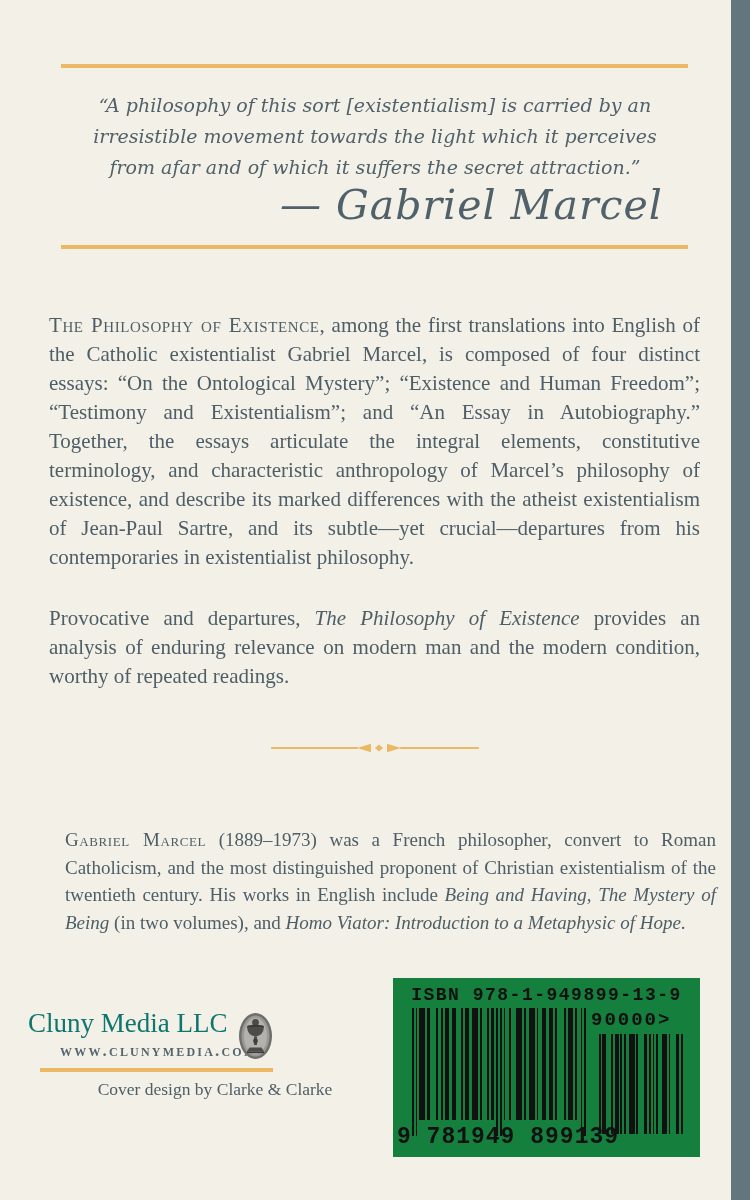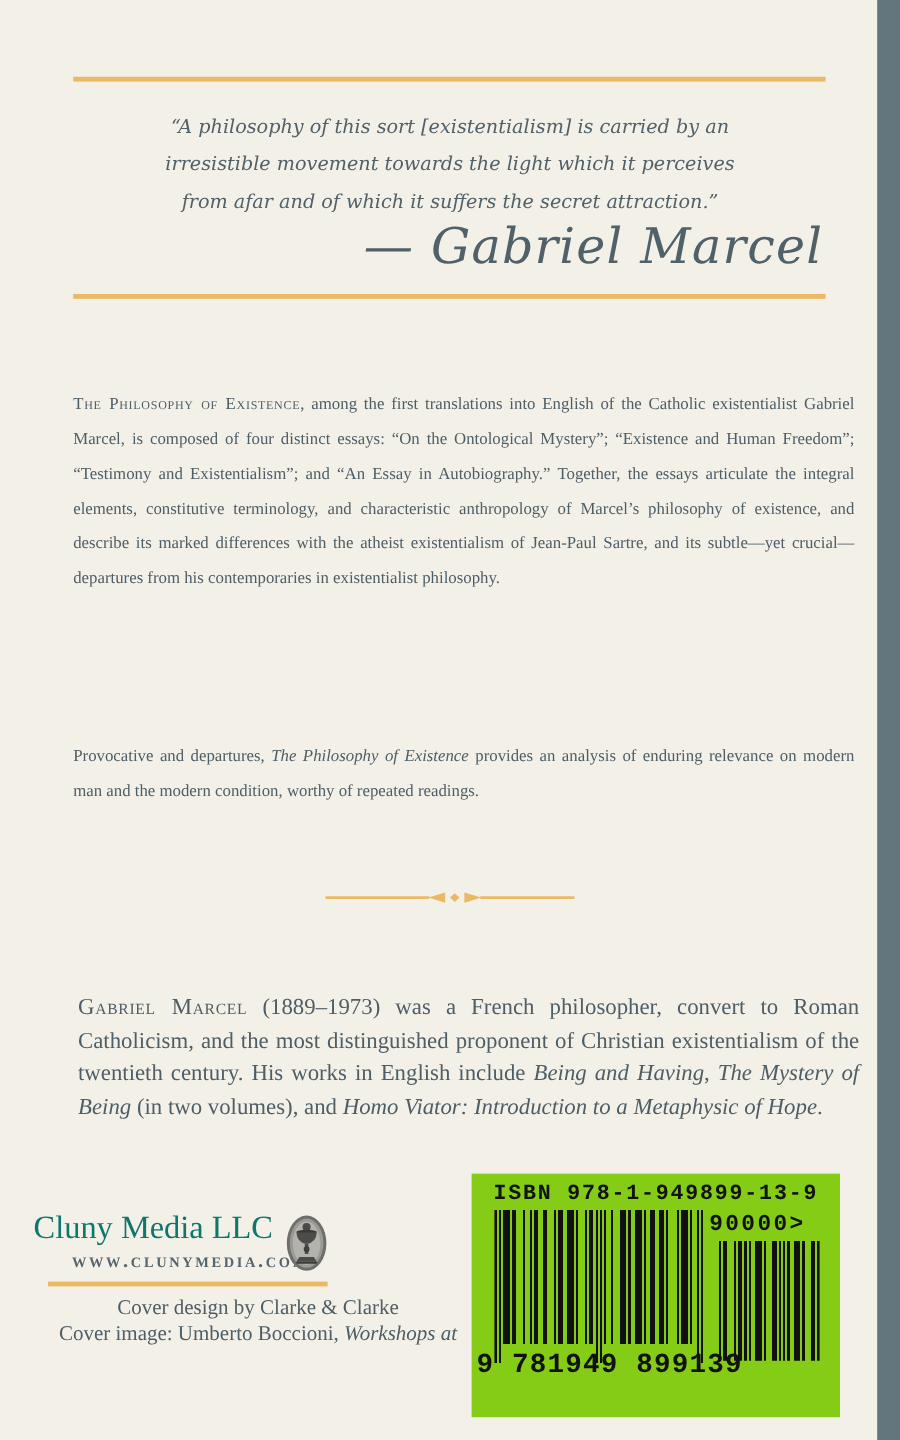--- a/index.html
+++ b/index.html
@@ -16,40 +16,39 @@
     background:#64767d;
   }
   .rule{position:absolute;left:61px;width:627px;height:4px;background:#ebb964;}
   .rule-top{top:64px;}
   .rule-bottom{top:245px;}
 
   .quote{
     position:absolute;left:60px;top:90px;width:630px;
     font-family:"DejaVu Serif", serif;
     font-style:italic;
-    font-size:16px;line-height:31px;
+    font-size:19px;line-height:31px;
     text-align:center;
     white-space:pre-line;
     color:#51616a;
   }
   .signature{
-    position:absolute;right:64px;top:181px;width:420px;
+    position:absolute;right:50px;top:181px;width:420px;
     font-family:"DejaVu Serif", serif;
     font-style:italic;
     font-size:41px;line-height:48px;
-    text-align:right;
     color:#51616a;
     letter-spacing:1px;
   }
 
   .body-par{
     position:absolute;left:49px;width:651px;
-    font-size:14px;line-height:29px;
+    font-size:21px;line-height:29px;
     text-align:justify;
-    margin:12px;
+    margin:0;
   }
   .par1{top:311px;}
   .par2{top:604px;}
   .smallcaps{font-variant:small-caps;letter-spacing:0.6px;}
   .ital{font-style:italic;}
 
   .divider{position:absolute;left:271px;top:741px;width:208px;height:14px;}
 
   .bio{
     position:absolute;left:49px;top:810px;width:651px;
@@ -69,22 +68,22 @@
   .logo{position:absolute;left:238px;top:1012px;width:35px;height:48px;}
   .pub-rule{position:absolute;left:40px;top:1068px;width:233px;height:4px;background:#ebb964;}
 
   .credits{
     position:absolute;left:40px;top:1079px;width:350px;
     font-size:17.5px;line-height:21.5px;color:#4e5e67;text-align:center;
   }
   .credits div{white-space:nowrap;}
 
   .barcode-box{
-    position:absolute;left:393px;top:978px;width:307px;height:203px;
-    background:#84cc16;
+    position:absolute;left:393px;top:978px;width:307px;height:179px;
+    background:#15803d;
   }
   .isbn-label{
     position:absolute;left:0;top:7px;width:100%;
     text-align:center;
     font-family:"Liberation Mono", monospace;
     font-size:18px;letter-spacing:1.5px;
     color:#111;font-weight:700;
   }
   .ean-main{position:absolute;left:19px;top:30px;width:174px;height:128px;}
   .ean-main rect,.ean-supp rect{fill:#111;}
@@ -140,21 +139,20 @@
   <rect x="16" y="24.5" width="3" height="8.5" fill="#4c4c4a"></rect>
   <circle cx="17.5" cy="29" r="2.4" fill="#3f3f3d"></circle>
   <path d="M11.5 35.5 L23.5 35.5 L26 39.5 L9 39.5 Z" fill="#4c4c4a"></path>
   <rect x="9" y="39.5" width="17" height="1.6" fill="#3a3a38"></rect>
 </svg>
 
 <div class="pub-rule"></div>
 
 <div class="credits">
   <div>Cover design by Clarke &amp; Clarke</div>
-  <div><span>Cover image: Umberto Boccioni, </span><span class="ital">Workshops at</span></div>
 </div>
 
 <div class="barcode-box">
   <div class="isbn-label">ISBN 978-1-949899-13-9</div>
   <svg class="ean-main" id="ean-main" shape-rendering="crispEdges" aria-hidden="true" viewBox="0 0 95 128" preserveAspectRatio="none">
       <rect x="0" y="0" width="1" height="128"></rect>
       <rect x="2" y="0" width="1" height="128"></rect>
       <rect x="4" y="0" width="1" height="112"></rect>
       <rect x="5" y="0" width="1" height="112"></rect>
       <rect x="6" y="0" width="1" height="112"></rect>

